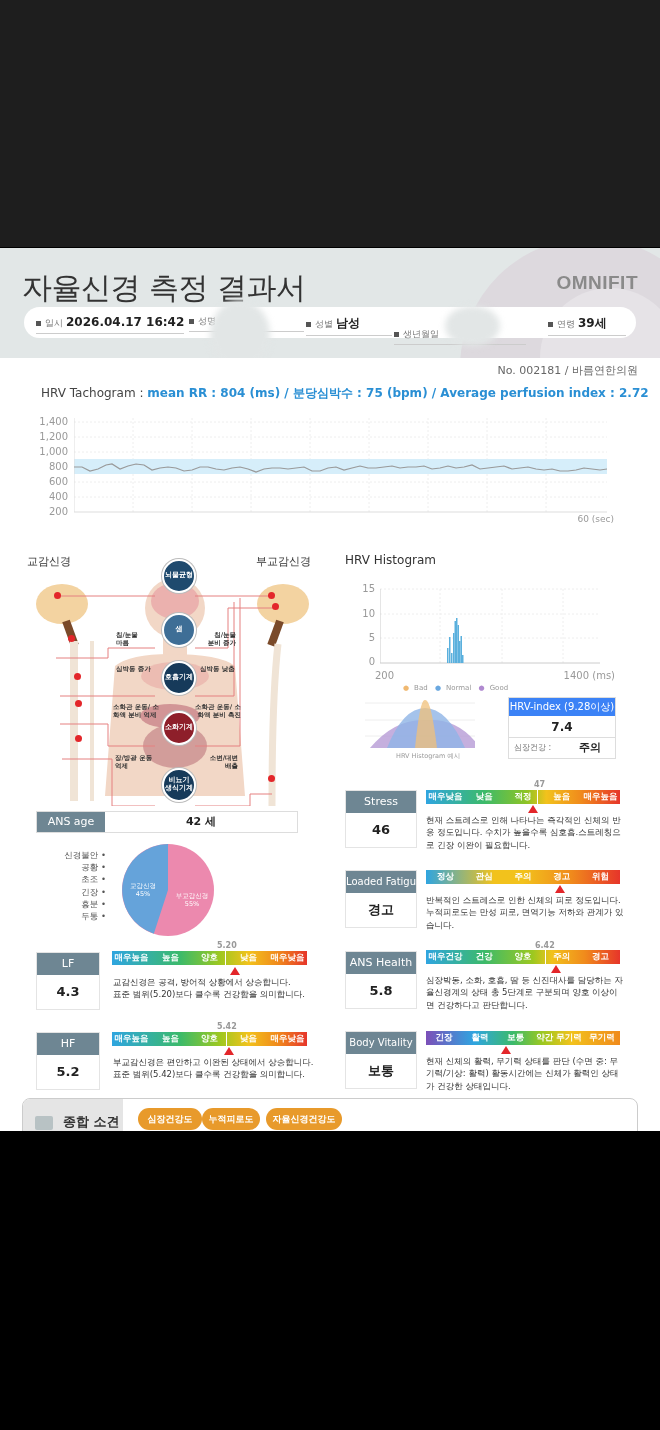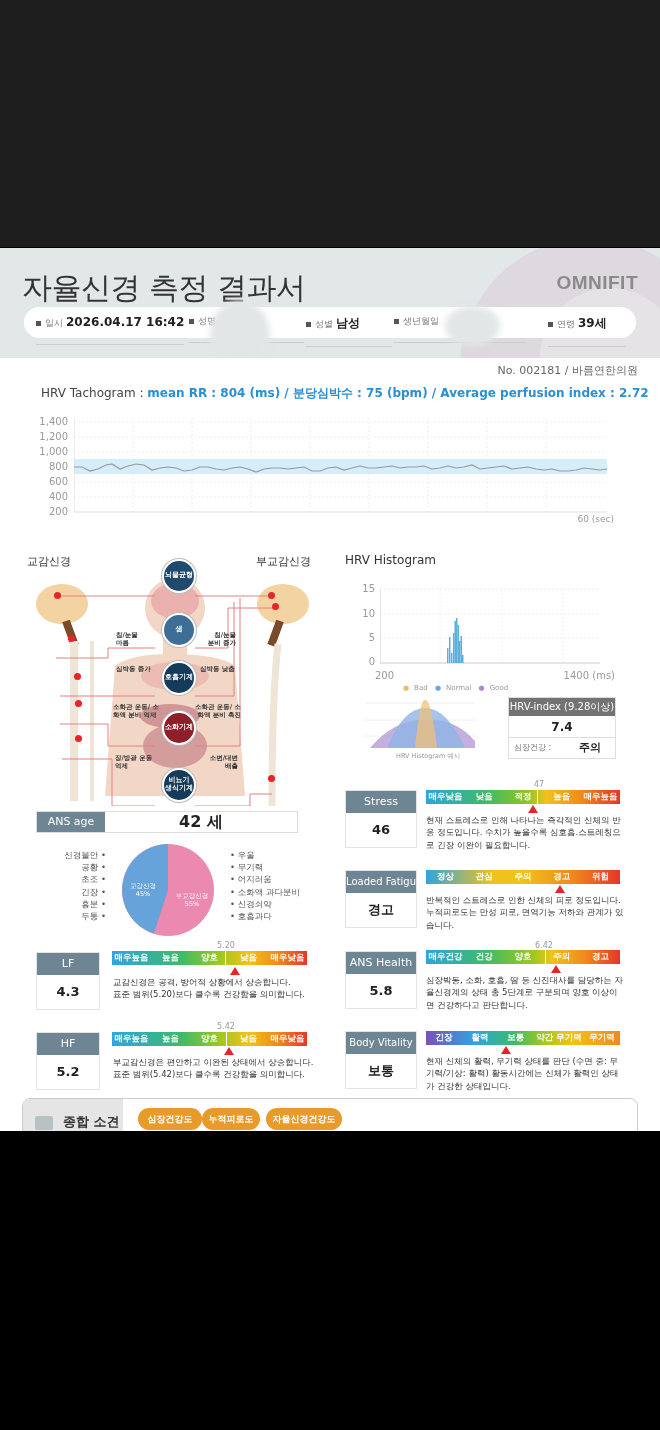--- a/index.html
+++ b/index.html
@@ -9,21 +9,21 @@
   .bottombar { position: absolute; left: 0; top: 1131px; width: 660px; height: 299px; background: #000; }
   .page { position: absolute; left: 0; top: 248px; width: 660px; height: 883px; background: #fff; overflow: hidden; }
 
   
   .hdr { position: absolute; left: 0; top: 0; width: 660px; height: 110px; background: #e2e7e7; overflow: hidden; }
   .hdr .deco1 { position: absolute; right: -60px; top: -10px; width: 260px; height: 260px; border-radius: 50%; background: #ddd9de; }
   .hdr .deco2 { position: absolute; right: -20px; top: 40px; width: 140px; height: 140px; border-radius: 50%; background: #e6e3e7; }
   .title { position: absolute; left: 22px; top: 20px; font-size: 30px; color: #333; font-weight: normal; letter-spacing: -0.5px; }
   .brand { position: absolute; right: 22px; top: 24px; font-size: 19px; font-weight: bold; color: #8a8a8a; letter-spacing: 0.5px; font-family: "Liberation Sans", sans-serif; }
   .infobar { position: absolute; left: 24px; top: 59px; width: 612px; height: 31px; background: #fff; border-radius: 16px; }
-  .info { position: absolute; top: 8px; font-size: 9px; color: #777; white-space: nowrap; border-bottom: 1px solid #ccc; padding-bottom: 14px; }
+  .info { position: absolute; top: 8px; font-size: 9px; color: #777; white-space: nowrap; border-bottom: 1px solid #ccc; padding-bottom: 3px; }
   .info .sq { display: inline-block; width: 5px; height: 5px; background: #555; margin-right: 4px; vertical-align: middle; }
   .info b { color: #222; font-size: 12px; margin-left: 3px; }
   .blur { position: absolute; background: #e2e6e6; border-radius: 50%; filter: blur(3px); }
 
   .regno { position: absolute; right: 22px; top: 115px; font-size: 11px; color: #666; }
   .tacho-title { position: absolute; left: 41px; top: 137px; font-size: 12px; color: #444; white-space: nowrap; }
   .tacho-title .hl { color: #2a8fd4; font-weight: bold; }
 
   
   .tacho { position: absolute; left: 34px; top: 165px; width: 580px; height: 120px; }
@@ -35,40 +35,40 @@
   .organ { position: absolute; width: 34px; height: 34px; border-radius: 50%; color: #fff; font-size: 7px; font-weight: bold; display: flex; align-items: center; justify-content: center; text-align: center; line-height: 1.1; border: 2px solid #fff; box-shadow: 0 0 0 1px #bbb; }
   .tiny { position: absolute; font-size: 6.5px; color: #333; line-height: 1.2; font-weight: bold; white-space: nowrap; }
   .dot { position: absolute; width: 7px; height: 7px; border-radius: 50%; background: #e3262a; }
 
   
   .hist-title { position: absolute; left: 345px; top: 305px; font-size: 12px; color: #333; }
   .hist { position: absolute; left: 360px; top: 335px; width: 250px; height: 100px; }
   .legend { position: absolute; left: 403px; top: 436px; font-size: 7px; color: #999; white-space: nowrap; }
   .legend span { margin-right: 5px; }
   .hrv-box { position: absolute; left: 508px; top: 449px; width: 108px; height: 62px; border: 1px solid #ddd; }
-  .hrv-box .h { background: #737373; color: #fff; font-size: 10px; height: 18px; line-height: 18px; text-align: center; }
+  .hrv-box .h { background: #3b82f6; color: #fff; font-size: 10px; height: 18px; line-height: 18px; text-align: center; }
   .hrv-box .v { font-size: 12px; font-weight: bold; text-align: center; height: 22px; line-height: 22px; border-bottom: 1px solid #ddd; color: #222; }
   .hrv-box .s { font-size: 8px; color: #777; padding-left: 5px; height: 20px; line-height: 20px; position: relative; }
   .hrv-box .s b { position: absolute; right: 14px; font-size: 11px; color: #222; }
   .ex-cap { position: absolute; left: 396px; top: 504px; font-size: 6.5px; color: #999; }
 
   
   .mbox { position: absolute; width: 64px; border: 1px solid #e4e4e4; background: #fff; }
   .mbox .h { background: #6e8693; color: #fff; font-size: 11px; text-align: center; height: 22px; line-height: 22px; white-space: nowrap; overflow: hidden; }
   .mbox .v { text-align: center; font-size: 13px; font-weight: bold; color: #222; height: 34px; line-height: 34px; }
   .scale { position: absolute; height: 14px; display: flex; justify-content: space-around; align-items: center; font-size: 8.5px; color: #fff; font-weight: bold; white-space: nowrap; }
   .scale span { flex: 1; text-align: center; }
   .marker { position: absolute; width: 0; height: 0; border-left: 5px solid transparent; border-right: 5px solid transparent; border-bottom: 8px solid #e3262a; }
-  .thr { position: absolute; font-size: 8px; color: #999; }
+  .thr { position: absolute; font-size: 8px; color: #999; font-weight: bold; }
   .thr-line { position: absolute; width: 1px; height: 14px; background: #fff; }
   .desc { position: absolute; font-size: 8.5px; color: #333; line-height: 1.45; }
 
   .ans-age { position: absolute; left: 36px; top: 563px; width: 262px; height: 22px; border: 1px solid #ddd; }
   .ans-age .h { position: absolute; left: 0; top: 0; width: 68px; height: 20px; background: #6e8693; color: #fff; font-size: 11px; line-height: 20px; text-align: center; }
-  .ans-age .v { position: absolute; left: 68px; right: 0; top: 0; height: 20px; line-height: 20px; text-align: center; font-size: 16px; font-weight: bold; color: #222; }
+  .ans-age .v { position: absolute; left: 68px; right: 0; top: 0; height: 20px; line-height: 20px; text-align: center; font-size: 11px; font-weight: bold; color: #222; }
   .symp { position: absolute; font-size: 8.5px; color: #555; line-height: 12.2px; }
 
   
   .summary { position: absolute; left: 22px; top: 850px; width: 616px; height: 60px; border: 1px solid #ccc; border-radius: 8px; background: #fff; overflow: hidden; }
   .summary .lab { position: absolute; left: 0; top: 0; width: 100px; height: 60px; background: #e5e5e5; }
   .summary .lab span { position: absolute; left: 40px; top: 14px; font-size: 13px; font-weight: bold; color: #333; }
   .summary .ico { position: absolute; left: 12px; top: 17px; width: 18px; height: 14px; background: #b8c2c4; border-radius: 2px; }
   .pill { position: absolute; top: 9px; height: 22px; border-radius: 11px; background: #e89a2b; color: #fff; font-size: 9px; font-weight: bold; line-height: 22px; text-align: center; }
 </style>
 </head>
@@ -80,21 +80,21 @@
 
   <div class="hdr">
     <div class="deco1"></div>
     <div class="deco2"></div>
     <div class="title">자율신경 측정 결과서</div>
     <div class="brand">OMNIFIT</div>
     <div class="infobar">
       <div class="info" style="left:12px;width:148px;"><span class="sq"></span><span>일시</span><b>2026.04.17 16:42</b></div>
       <div class="info" style="left:165px;width:115px;"><span class="sq"></span><span>성명</span></div>
       <div class="info" style="left:282px;width:86px;"><span class="sq"></span><span>성별</span><b>남성</b></div>
-      <div class="info" style="left:370px;width:132px;"><span class="sq"></span><span>생년월일</span></div>
+      <div class="info" style="left:370px;width:132px;margin-top:13px;"><span class="sq"></span><span>생년월일</span></div>
       <div class="info" style="left:524px;width:78px;"><span class="sq"></span><span>연령</span><b>39세</b></div>
     </div>
     <div class="blur" style="left:210px;top:52px;width:60px;height:70px;"></div>
     <div class="blur" style="left:445px;top:58px;width:55px;height:40px;"></div>
   </div>
 
   <div class="regno">No. 002181 / 바름연한의원</div>
 
   <div class="tacho-title">
     <span>HRV Tachogram :</span>
@@ -264,28 +264,20 @@
     <path d="M0,0 L0,-46 A46,46 0 0,0 -14.2,43.7 Z" fill="#65a3da"></path>
   </svg>
   <div style="position:absolute;left:126px;top:634px;width:34px;text-align:center;font-size:6.5px;color:#fff;line-height:1.3;">
     <div>교감신경</div>
     <div>45%</div>
   </div>
   <div style="position:absolute;left:172px;top:644px;width:40px;text-align:center;font-size:6.5px;color:#fff;line-height:1.3;">
     <div>부교감신경</div>
     <div>55%</div>
   </div>
-  <div class="symp" style="left:230px;top:601px;">
-    <div>• 우울</div>
-    <div>• 무기력</div>
-    <div>• 어지러움</div>
-    <div>• 소화액 과다분비</div>
-    <div>• 신경쇠약</div>
-    <div>• 호흡과다</div>
-  </div>
 
   <div class="mbox" style="left:36px;top:704px;">
     <div class="h">LF</div>
     <div class="v">4.3</div>
   </div>
   <div class="thr" style="left:217px;top:693px;">5.20</div>
   <div class="scale" style="left:112px;top:703px;width:195px;background:linear-gradient(90deg,#2fa5e0,#3cba6a 35%,#9cc820 55%,#f2c21c 70%,#f08a1c 85%,#e6352a);">
     <span>매우높음</span>
       <span>높음</span>
       <span>양호</span>

